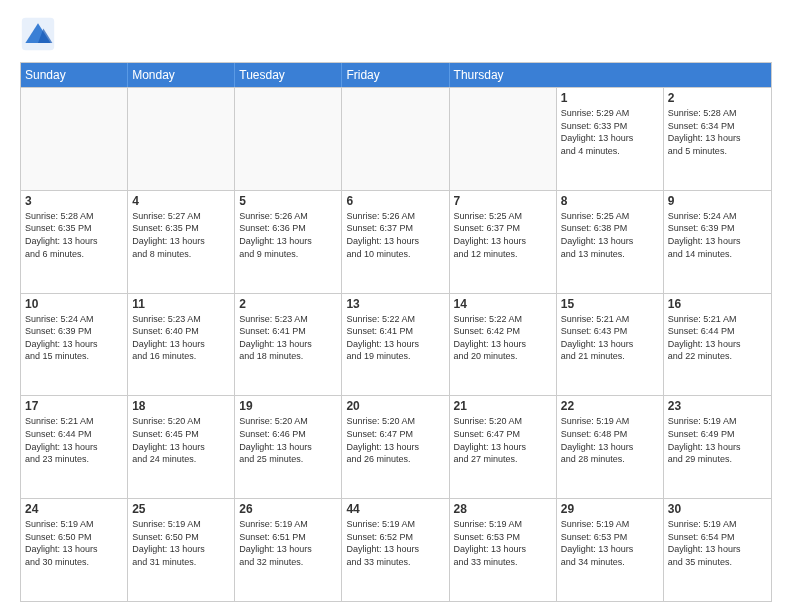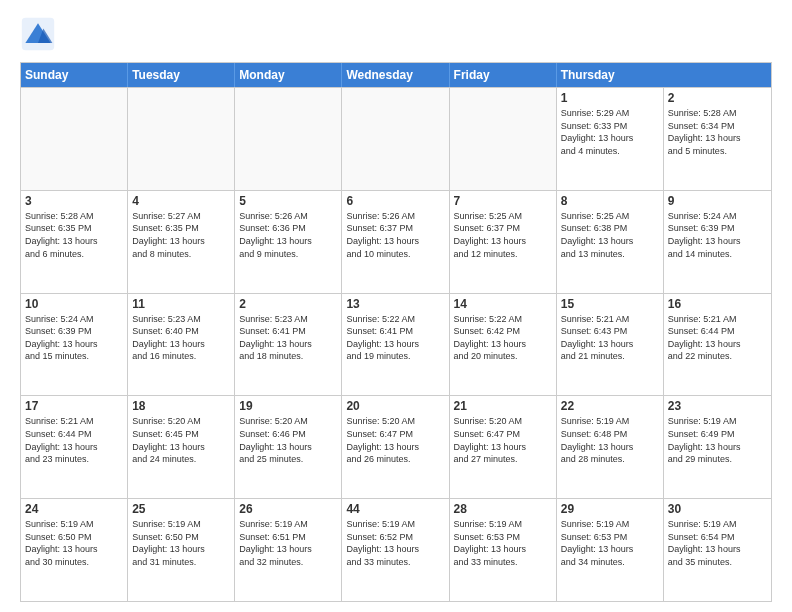--- a/index.html
+++ b/index.html
@@ -67,21 +67,21 @@
       border: 1px solid #ccc;
     }
     .calendar-header {
       display: grid;
       grid-template-columns: repeat(7, 1fr);
       background: #3a7fd5;
     }
     .cal-header-cell {
       color: #fff;
       font-size: 12px;
-      font-weight: bold;
+      font-weight: normal;
       padding: 5px 4px;
       text-align: left;
       border-right: 1px solid #5a9ae5;
     }
     .cal-header-cell:last-child {
       border-right: none;
     }
     .calendar-body {
       flex: 1;
       display: flex;
@@ -137,23 +137,22 @@
     </div>
     <div class="title-block">
       <h1></h1>
       <h2></h2>
     </div>
   </div>
 
   <div class="calendar">
     <div class="calendar-header">
     <div class="cal-header-cell">Sunday</div>
+        <div class="cal-header-cell">Monday</div>
         <div class="cal-header-cell">Tuesday</div>
-        <div class="cal-header-cell">Monday</div>
-        <div class="cal-header-cell">Wednesday</div>
         <div class="cal-header-cell">Friday</div>
         <div class="cal-header-cell">Thursday</div>
       </div>
     <div class="calendar-body">
     <div class="cal-row">
           <div class="cal-cell empty"></div>
           <div class="cal-cell empty"></div>
           <div class="cal-cell empty"></div>
           <div class="cal-cell empty"></div>
           <div class="cal-cell empty"></div>

